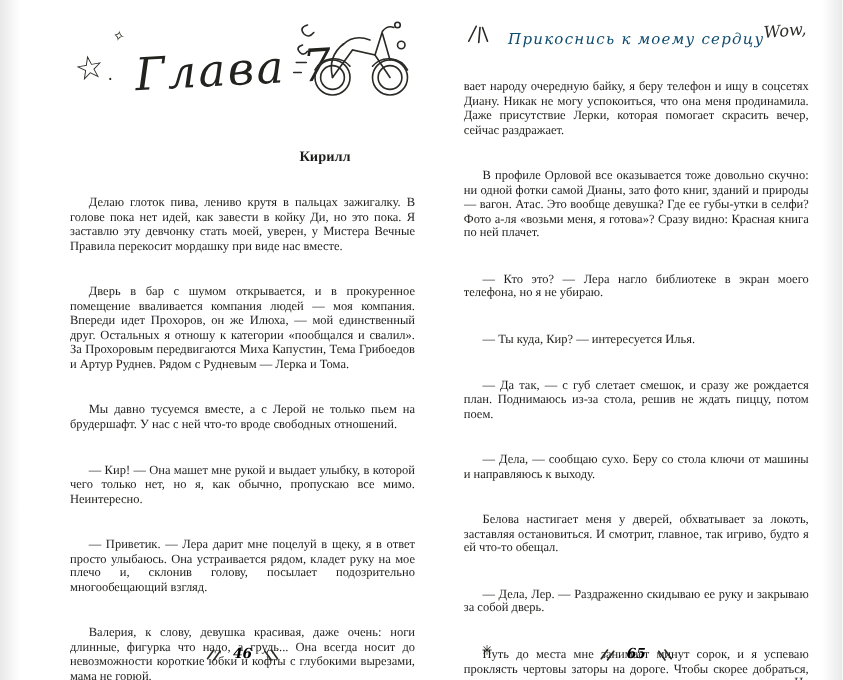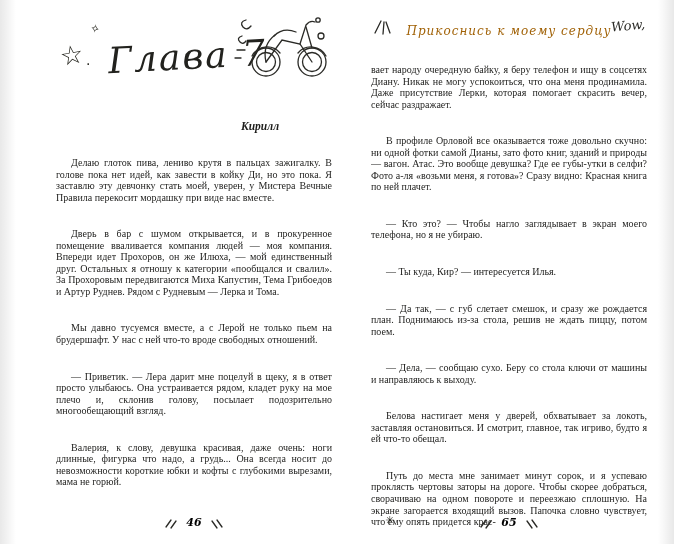--- a/index.html
+++ b/index.html
@@ -29,41 +29,41 @@
   .chapter-title {
     position: absolute; left: 52px; top: 36px;
     font-family: "DejaVu Serif", serif; font-style: italic;
     font-size: 36px; letter-spacing: 2px; transform: rotate(-3deg);
     color: #22221e; white-space: nowrap;
   }
   .moto { position: absolute; right: -6px; top: -10px; }
 
   .section-heading {
     text-align: center; transform: translateX(66px);
-    font-weight: bold; font-style: italic;
+    font-weight: bold; 
     font-size: 11.5px; margin: 2px 0 9px;
   }
 
   
   .body p {
     font-size: 10px; line-height: 11.55px;
     text-align: justify; text-indent: 15px;
     color: #1e1e1c;
     margin-top: 25px;
   }
   .body p.cont { text-indent: 0; }
 
   .page.right .body { margin-top: 64px; }
 
   
   .running-header {
     position: absolute; top: 24px; left: 0; width: 100%;
     text-align: center; font-family: "DejaVu Serif", serif;
     font-style: italic; font-size: 12px; letter-spacing: 1px;
-    color: #a16207; white-space: nowrap;
+    color: #0c4a6e; white-space: nowrap;
   }
   .header-doodle-left { position: absolute; left: 2px; top: 18px; }
   .header-wow {
     position: absolute; right: 2px; top: 18px;
     font-family: "DejaVu Serif", serif; font-style: italic;
     font-size: 13px; transform: rotate(-5deg); color: #2b2b27;
   }
 
   
   .folio-row {
@@ -117,20 +117,21 @@
         </svg>
       </div>
     </div>
 
     <div class="section-heading">Кирилл</div>
 
     <div class="body">
       <p>Делаю глоток пива, лениво крутя в пальцах зажигалку. В голове пока нет идей, как завести в койку Ди, но это пока. Я заставлю эту девчонку стать моей, уверен, у Мистера Вечные Правила перекосит мордашку при виде нас вместе.</p>
       <p>Дверь в бар с шумом открывается, и в прокуренное помещение вваливается компания людей — моя компания. Впереди идет Прохоров, он же Илюха, — мой единственный друг. Остальных я отношу к категории «пообщался и свалил». За Прохоровым передвигаются Миха Капустин, Тема Грибоедов и Артур Руднев. Рядом с Рудневым — Лерка и Тома.</p>
       <p>Мы давно тусуемся вместе, а с Лерой не только пьем на брудершафт. У нас с ней что-то вроде свободных отношений.</p>
+      <p>— Кир! — Она машет мне рукой и выдает улыбку, в которой чего только нет, но я, как обычно, пропускаю все мимо. Неинтересно.</p>
       <p>— Приветик. — Лера дарит мне поцелуй в щеку, я в ответ просто улыбаюсь. Она устраивается рядом, кладет руку на мое плечо и, склонив голову, посылает подозрительно многообещающий взгляд.</p>
       <p>Валерия, к слову, девушка красивая, даже очень: ноги длинные, фигурка что надо, а грудь... Она всегда носит до невозможности короткие юбки и кофты с глубокими вырезами, мама не горюй.</p>
     </div>
 
     <div class="folio-row">
       <span class="spark">
         <svg width="13" height="12" viewBox="0 0 13 12">
             <path d="M1 10 L6 3"></path>
             <path d="M6 11 L11 4"></path>
           </svg>
@@ -152,25 +153,26 @@
           <path d="M10 16 L11 4"></path>
           <path d="M17 15 L13 4"></path>
         </svg>
     </div>
     <div class="running-header">Прикоснись к моему сердцу</div>
     <div class="header-wow">Wow,</div>
 
     <div class="body">
       <p class="cont">вает народу очередную байку, я беру телефон и ищу в соцсетях Диану. Никак не могу успокоиться, что она меня продинамила. Даже присутствие Лерки, которая помогает скрасить вечер, сейчас раздражает.</p>
       <p>В профиле Орловой все оказывается тоже довольно скучно: ни одной фотки самой Дианы, зато фото книг, зданий и природы — вагон. Атас. Это вообще девушка? Где ее губы-утки в селфи? Фото а-ля «возьми меня, я готова»? Сразу видно: Красная книга по ней плачет.</p>
-      <p>— Кто это? — Чтобы нагло заглядывает в экран моего телефона, но я не убираю.</p>
+      <p>— Кто это? — Лера нагло библиотеке в экран моего телефона, но я не убираю.</p>
       <p>— Ты куда, Кир? — интересуется Илья.</p>
       <p>— Да так, — с губ слетает смешок, и сразу же рождается план. Поднимаюсь из-за стола, решив не ждать пиццу, потом поем.</p>
       <p>— Дела, — сообщаю сухо. Беру со стола ключи от машины и направляюсь к выходу.</p>
       <p>Белова настигает меня у дверей, обхватывает за локоть, заставляя остановиться. И смотрит, главное, так игриво, будто я ей что-то обещал.</p>
+      <p>— Дела, Лер. — Раздраженно скидываю ее руку и закрываю за собой дверь.</p>
       <p>Путь до места мне занимает минут сорок, и я успеваю проклясть чертовы заторы на дороге. Чтобы скорее добраться, сворачиваю на одном повороте и переезжаю сплошную. На экране загорается входящий вызов. Папочка словно чувствует, что ему опять придется крас-</p>
     </div>
 
     <span class="asterisk-doodle">✳</span>
 
     <div class="folio-row">
       <span class="spark">
         <svg width="13" height="12" viewBox="0 0 13 12">
             <path d="M1 10 L6 3"></path>
             <path d="M6 11 L11 4"></path>

